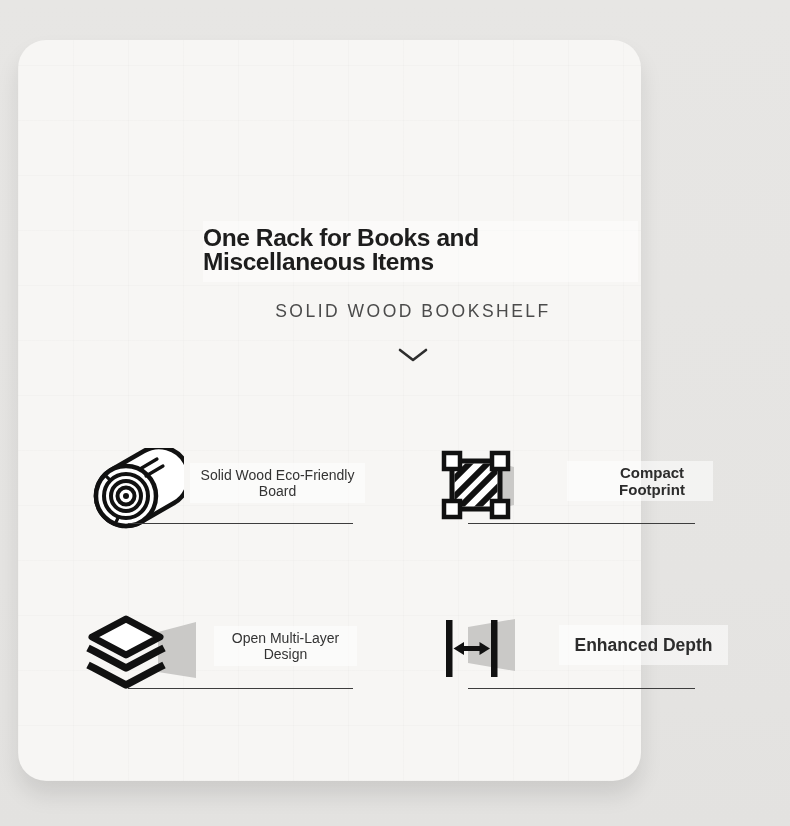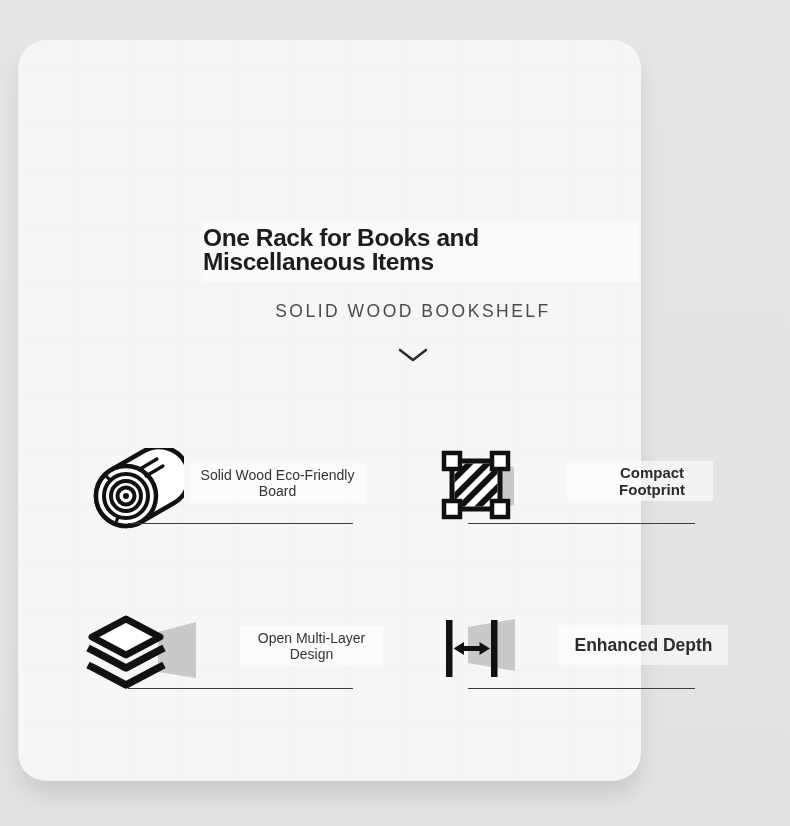--- a/index.html
+++ b/index.html
@@ -95,21 +95,21 @@
     <span class="label-md">Compact Footprint</span>
   </div>
   <div class="underline" style="left:450px;top:483px;width:227px;"></div>
 
   <svg class="icon-svg" style="left:66px;top:574px;" width="116" height="80" viewBox="0 0 116 80">
     <polygon points="74,18 112,8 112,64 74,58" fill="#cac9c7"></polygon>
     <polygon points="8,23 42,5 76,23 42,41" fill="#ffffff" stroke="#111111" stroke-width="7" stroke-linejoin="round"></polygon>
     <path d="M4,34 L10,37 L42,54 L74,37 L80,34" fill="none" stroke="#111111" stroke-width="7.5" stroke-linejoin="round"></path>
     <path d="M4,51 L10,54 L42,71 L74,54 L80,51" fill="none" stroke="#111111" stroke-width="7.5" stroke-linejoin="round"></path>
   </svg>
-  <div class="label-strip" style="left:222px;top:586px;width:143px;height:40px;">
+  <div class="label-strip" style="left:196px;top:586px;width:143px;height:40px;">
     <span class="label-sm">Open Multi-Layer Design</span>
   </div>
   <div class="underline" style="left:110px;top:648px;width:225px;"></div>
 
   <svg class="icon-svg" style="left:420px;top:574px;" width="84" height="72" viewBox="0 0 84 72">
     <polygon points="30,13 77,5 77,57 30,49" fill="#cac9c7"></polygon>
     <rect x="8" y="6" width="6.5" height="57" fill="#111111"></rect>
     <rect x="53" y="6" width="6.5" height="57" fill="#111111"></rect>
     <line x1="22" y1="34.5" x2="46" y2="34.5" stroke="#111111" stroke-width="5"></line>
     <polygon points="15.5,34.5 26,28 26,41" fill="#111111"></polygon>

